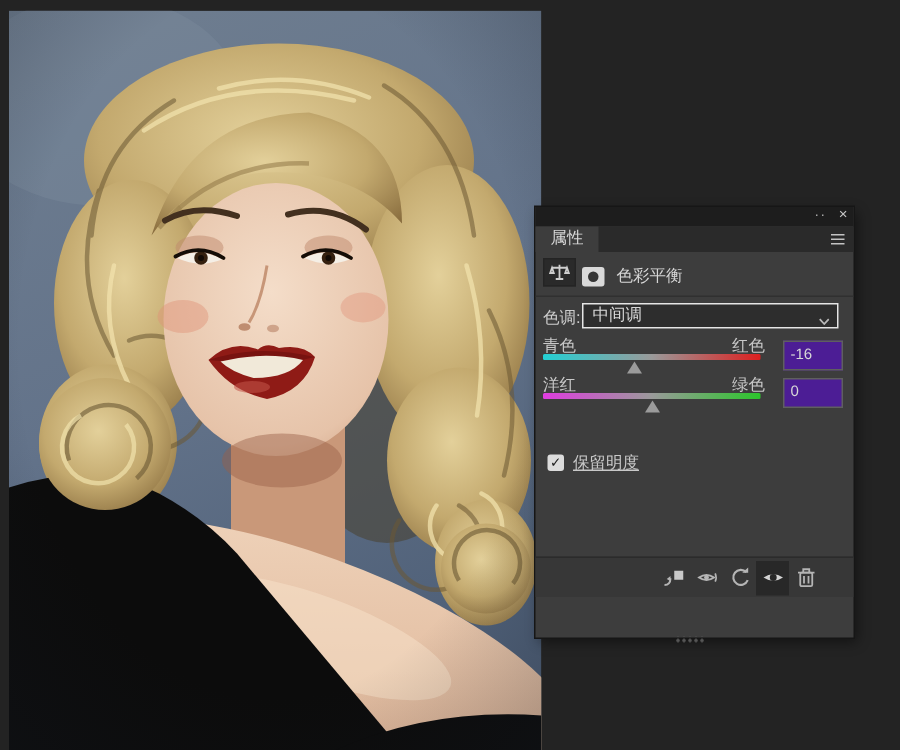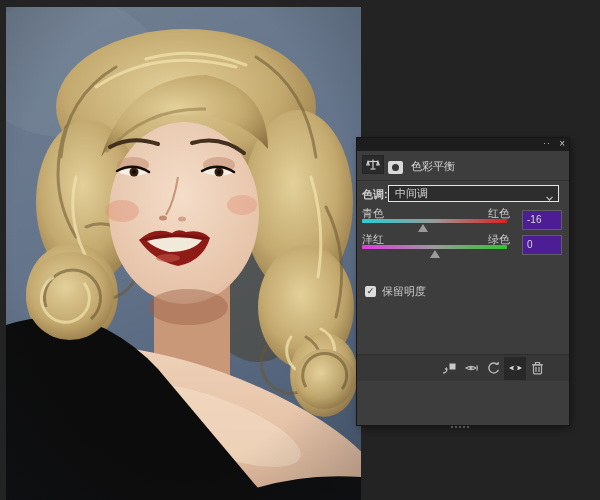--- a/index.html
+++ b/index.html
@@ -31,40 +31,40 @@
   .content{position:relative;height:230px;}
   .adj-header{position:absolute;left:5px;top:5px;height:18px;display:flex;align-items:flex-end;}
   .adj-icon{width:20px;height:17px;background:#2a2a2a;border:1px solid #242424;
     display:flex;align-items:center;justify-content:center;margin-right:4px;}
   .mask-thumb{width:15px;height:13px;background:#d9d9d9;border-radius:2px;
     display:flex;align-items:center;justify-content:center;margin-right:8px;}
   .mask-thumb b{width:7px;height:7px;border-radius:50%;background:#353535;}
   .adj-title{color:#d6d6d6;}
   .divider{position:absolute;left:0;top:29px;width:100%;height:1px;background:#303030;}
   .tone-row{position:absolute;left:0;top:34px;width:100%;height:17px;}
-  .tone-label{position:absolute;left:5px;top:2px;font-weight:bold;}
+  .tone-label{position:absolute;left:5px;top:2px;}
   .tone-select{position:absolute;left:31px;top:0;width:163px;height:15px;
     background:#2d2d2d;border:1px solid #e5e5e5;line-height:15px;padding-left:6px;
     color:#d8d8d8;cursor:pointer;}
   .tone-select .chev{position:absolute;right:5px;top:4px;}
   .slider-row{position:absolute;left:5px;width:200px;height:26px;}
   .slider-labels{display:flex;justify-content:space-between;width:148px;height:12px;}
   .slider-labels span{color:#c9c9c9;}
   .track-wrap{position:absolute;left:0;top:13px;width:145px;height:4px;cursor:pointer;}
   .track{width:100%;height:100%;border-radius:1px;}
   .thumb{position:absolute;top:5px;width:0;height:0;transform:translateX(-50%);
     border-left:5px solid transparent;border-right:5px solid transparent;
     border-bottom:8px solid #9b9b9b;cursor:pointer;}
   .valbox{position:absolute;left:160px;width:34px;height:18px;background:#4c1d95;
     border:1px solid #5f5f5f;color:#d8d8d8;font-size:10px;line-height:18px;
     padding-left:4px;cursor:text;}
   .check-row{position:absolute;left:8px;top:134px;height:12px;display:flex;align-items:center;cursor:pointer;}
   .checkbox{width:11px;height:11px;background:#dcdcdc;border-radius:2px;
     font-size:9px;line-height:11px;text-align:center;color:#1e1e1e;font-weight:bold;}
-  .check-row label{margin-left:6px;cursor:pointer;color:#c9c9c9;}
+  .check-row label{margin-left:6px;cursor:pointer;color:#c9c9c9;text-decoration:underline;}
   .toolbar{position:absolute;left:0;bottom:0;width:100%;height:27px;background:#373737;
     border-top:1px solid #2b2b2b;box-sizing:border-box;
     display:flex;align-items:center;justify-content:flex-end;padding-right:21px;}
   .tb-btn{width:22px;height:23px;display:flex;align-items:center;justify-content:center;cursor:pointer;}
   .tb-btn.pressed{background:#282828;}
   .grip{position:absolute;left:450px;top:424px;width:20px;height:5px;
     background-image:radial-gradient(#565656 1px,transparent 1.2px);
     background-size:4px 4px;background-position:0 1px;}
 </style>
 </head>
@@ -175,20 +175,28 @@
   </svg>
 </div>
 
 <div class="panel">
 
   <div class="titlebar">
     <span class="collapse-btn">··</span>
     <span class="close-btn">×</span>
   </div>
 
+  <div class="tabstrip">
+    <span class="tab">属性</span>
+    <span class="menu-btn">
+        <i></i>
+        <i></i>
+        <i></i>
+      </span>
+  </div>
 
   <div class="content">
 
     <div class="adj-header">
       <span class="adj-icon">
         <svg width="14" height="13" viewBox="0 0 14 13">
           <g stroke="#cfcfcf" stroke-width="1.2" fill="none">
             <line x1="7" y1="1.5" x2="7" y2="10.5"></line>
             <line x1="2" y1="3.5" x2="12" y2="3.5"></line>
             <line x1="4.5" y1="11" x2="9.5" y2="11"></line>

